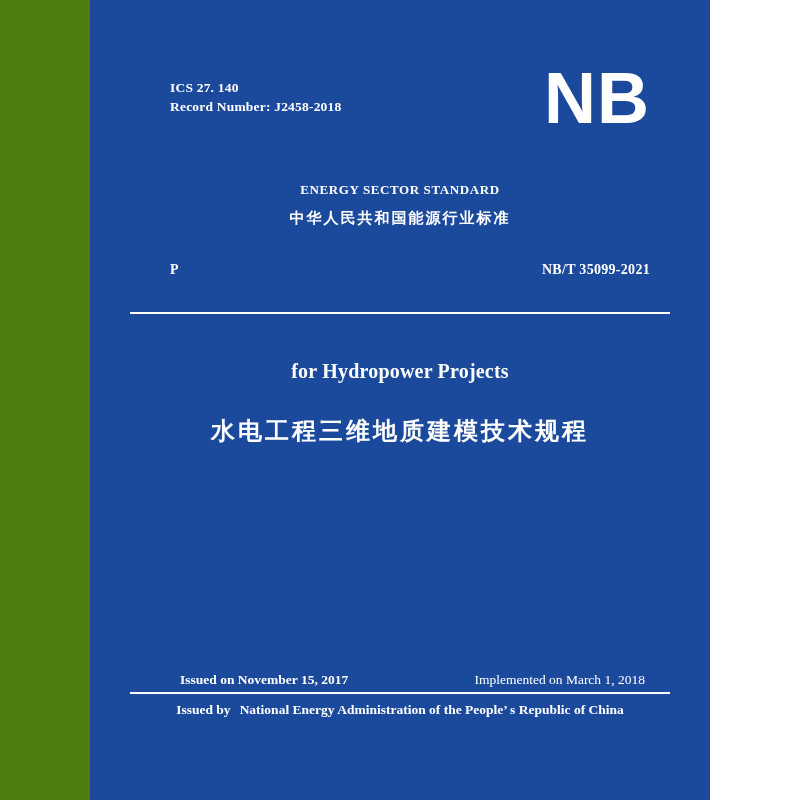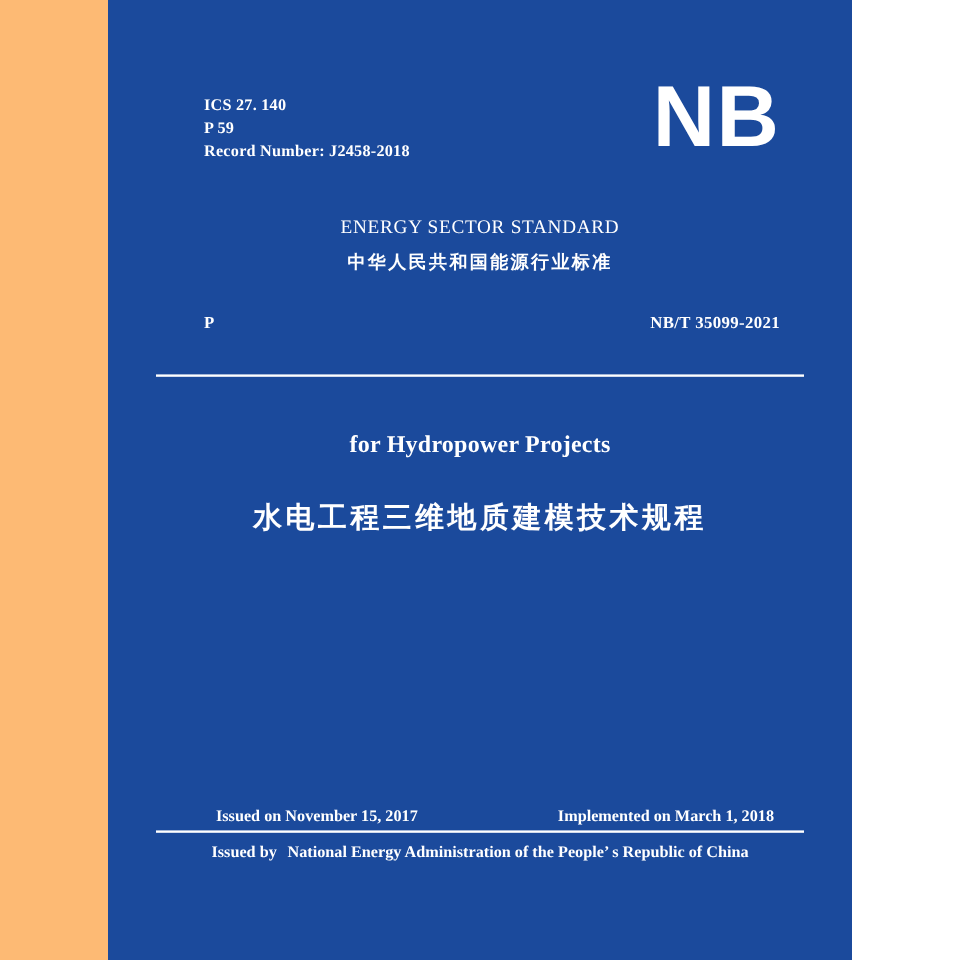--- a/index.html
+++ b/index.html
@@ -9,21 +9,21 @@
   }
   body {
     width: 800px;
     height: 800px;
     font-family: "Liberation Serif", serif;
   }
   #cover {
     position: relative;
     width: 680px;
     height: 800px;
-    background: #fdba74;
+    background: #4d7c0f;
     box-sizing: border-box;
   }
   .page {
     position: absolute;
     left: 90px;
     top: 0;
     width: 620px;
     height: 800px;
     background: #1b4a9c;
     box-sizing: border-box;
@@ -61,22 +61,22 @@
   }
   
   .std-titles {
     position: absolute;
     left: 0;
     top: 178px;
     width: 620px;
     text-align: center;
   }
   .std-en1, .std-en2 {
-    font-weight: normal;
-    font-size: 16px;
+    font-weight: bold;
+    font-size: 13px;
     letter-spacing: 0.6px;
     line-height: 24px;
   }
   .std-cn {
     font-weight: bold;
     font-size: 15px;
     letter-spacing: 2px;
     margin-top: 7px;
     font-family: "DejaVu Sans", "Liberation Sans", sans-serif;
   }
@@ -146,21 +146,21 @@
     left: 90px;
     top: 0;
     font-weight: bold;
     font-size: 13.5px;
     white-space: nowrap;
   }
   .date-implemented {
     position: absolute;
     right: 65px;
     top: 0;
-    font-weight: bold;
+    font-weight: normal;
     font-size: 13.5px;
     white-space: nowrap;
     text-align: right;
   }
   .issuer {
     position: absolute;
     left: 0;
     top: 702px;
     width: 620px;
     text-align: center;
@@ -172,21 +172,20 @@
 </style>
 </head>
 <body>
 
 <div id="cover">
   <div class="page">
 
     <div class="header">
       <div class="ics-block">
         <div>ICS 27. 140</div>
-        <div>P 59</div>
         <div>Record Number: J2458-2018</div>
       </div>
       <div class="nb-logo">NB</div>
     </div>
 
     <div class="std-titles">
       <div class="std-en1">ENERGY SECTOR STANDARD</div>
       <div class="std-cn">中华人民共和国能源行业标准</div>
     </div>
 

